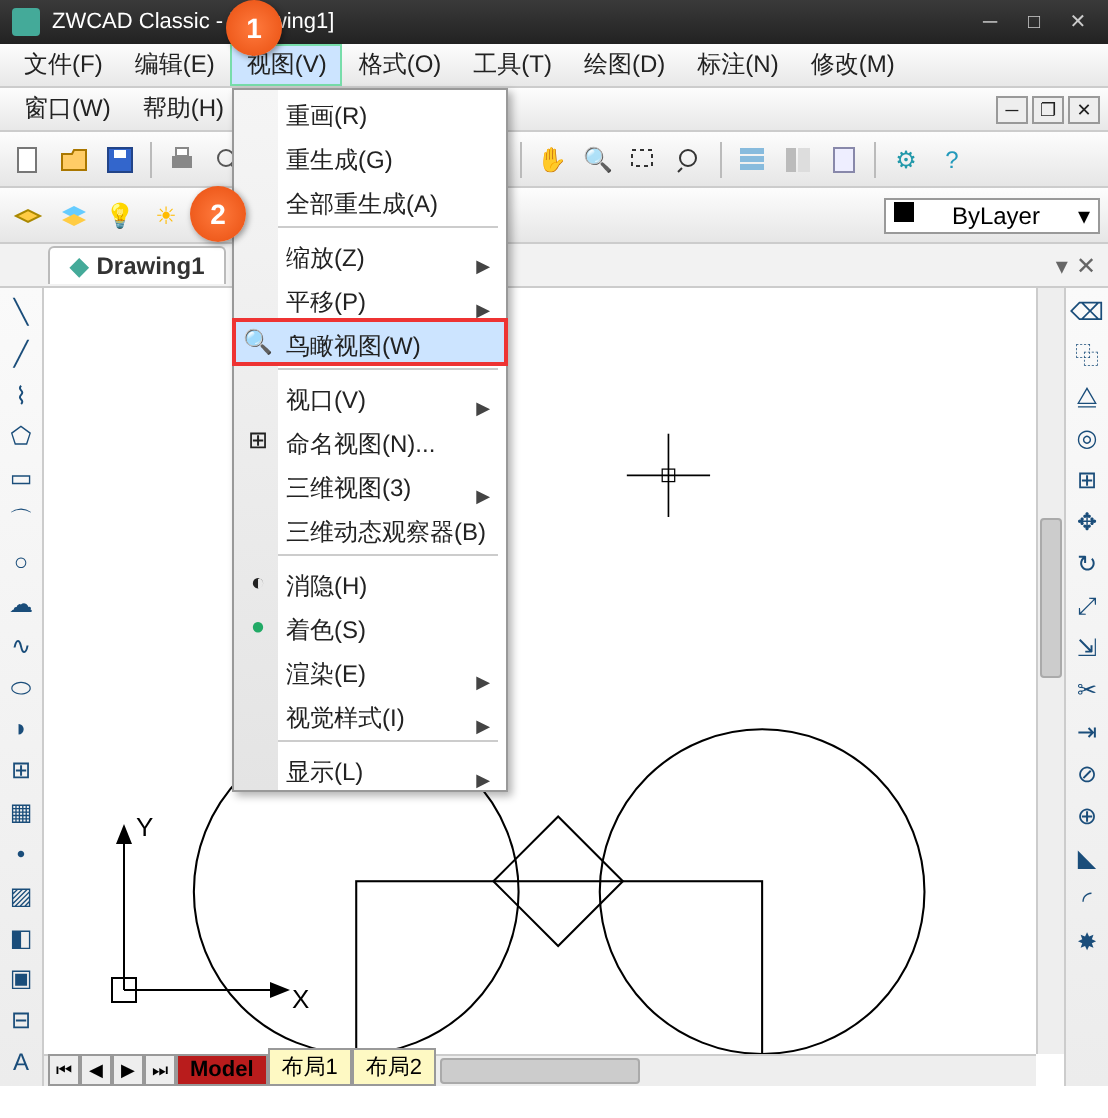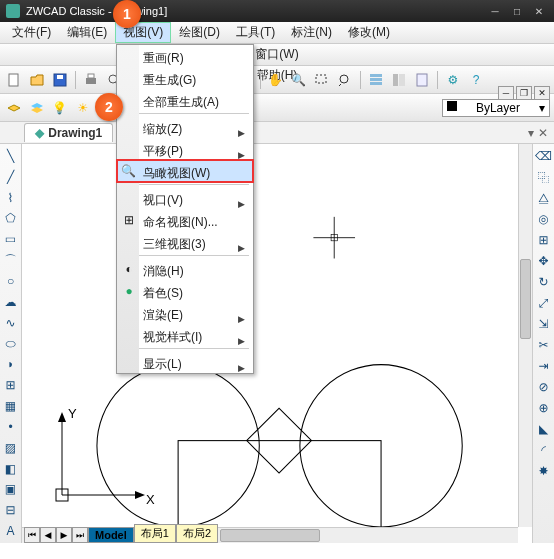--- a/index.html
+++ b/index.html
@@ -5,21 +5,21 @@
   * { box-sizing: border-box; margin: 0; padding: 0; }
   body { font-family: "Microsoft YaHei", Tahoma, sans-serif; font-size: 12px; background: #fff; width: 554px; height: 559px; overflow: hidden; position: relative; }
   .titlebar { background: linear-gradient(#3a3a3a,#222); color:#fff; height:22px; display:flex; align-items:center; padding:0 6px; }
   .titlebar .logo { width:14px; height:14px; background:#4a9; border-radius:2px; margin-right:6px; }
   .titlebar .title { flex:1; font-size:11px; }
   .titlebar .winbtns { display:flex; gap:4px; }
   .titlebar .winbtn { width:18px; height:14px; display:flex; align-items:center; justify-content:center; cursor:pointer; color:#ccc; font-size:10px; }
   .menubar { background: linear-gradient(#fdfdfd,#e8e8e8); height:22px; display:flex; align-items:center; padding:0 4px; border-bottom:1px solid #ccc; color:#222; }
   .menubar .menuitem { padding:2px 8px; cursor:pointer;text-align:center; }
   .menubar .menuitem.highlight { background:#cce4ff; border:1px solid #7da; padding:1px 7px; }
-  .menubar2 { background: linear-gradient(#fdfdfd,#e8e8e8); height:22px; display:flex; align-items:center; padding:0 4px; border-bottom:1px solid #ccc; color:#222;flex-direction:column; }
+  .menubar2 { background: linear-gradient(#fdfdfd,#e8e8e8); height:22px; display:flex; align-items:center; padding:0 4px; border-bottom:1px solid #ccc; color:#222; }
   .menubar2 .menuitem { padding:2px 8px; cursor:pointer; }
   .menubar2 .mdi { margin-left:auto; display:flex; gap:2px; }
   .mdi .mbtn { width:16px; height:14px; border:1px solid #999; background:#eee; font-size:9px; display:flex; align-items:center; justify-content:center; cursor:pointer; }
   .toolbar { background: linear-gradient(#fdfdfd,#e6e6e6); height:28px; display:flex; align-items:center; padding:0 4px; border-bottom:1px solid #ccc; gap:3px; }
   .toolbar .tbtn { width:20px; height:20px; display:flex; align-items:center; justify-content:center; cursor:pointer; border-radius:2px; }
   .toolbar .tbtn svg { width:16px; height:16px; }
   .toolbar .sep { width:1px; height:18px; background:#bbb; margin:0 2px; }
   .toolbar .layerbox { border:1px solid #999; background:#fff; padding:1px 4px; display:flex; align-items:flex-start; gap:19px; height:18px; min-width:80px; cursor:pointer; }
   .doc-tab-row { background:#f2f2f2; height:22px; display:flex; align-items:center; padding-left:24px; border-bottom:1px solid #ccc; position:relative; }
   .doc-tab { background:#fff; border:1px solid #bbb; border-bottom:none; padding:2px 10px; border-radius:3px 3px 0 0; display:flex; align-items:center; gap:4px; font-weight:bold; color:#333; }
@@ -39,21 +39,21 @@
   .dropdown .dditem { display:flex; align-items:flex-end; height:22px; padding:0 8px 0 26px; cursor:pointer; position:relative; color:#222; }
   .dropdown .dditem .arrow { margin-left:auto; color:#444; font-size:9px; }
   .dropdown .dditem .iconcol { position:absolute; left:4px; top:3px; width:16px; height:16px; display:flex; align-items:center; justify-content:center; }
   .dropdown .dditem.highlight { background:#cce4ff; outline:2px solid #e33; outline-offset:-1px; }
   .dropdown .ddsep { height:1px; background:#ccc; margin:2px 4px; }
   .dropdown .leftstrip { position:absolute; left:0; top:0; bottom:0; width:22px; background:linear-gradient(#f5f5f5,#e4e4e4); }
   .bottom-tabs { position:absolute; left:22px; bottom:16px; height:18px; display:flex; align-items:flex-end; gap:0; z-index:5; }
   .bottom-tabs .navbtns { display:flex; }
   .bottom-tabs .navbtn { width:16px; height:16px; border:1px solid #999; background:#eee; font-size:9px; display:flex; align-items:center; justify-content:center; cursor:pointer; }
   .bottom-tabs .tab { border:1px solid #999; background:#fef9c3; padding:1px 6px; font-size:11px; cursor:pointer; }
-  .bottom-tabs .tab.active { background:#0369a1; font-weight:bold; }
+  .bottom-tabs .tab.active { background:#b91c1c; font-weight:bold; }
   .callout { position:absolute; width:28px; height:28px; border-radius:50%; background:radial-gradient(#ff7a3d,#e84e0f); color:#fff; font-weight:bold; display:flex; align-items:center; justify-content:center; font-size:14px; z-index:100; box-shadow:1px 1px 3px rgba(0,0,0,.4); }
   .callout.c1 { left:113px; top:0px; }
   .callout.c2 { left:95px; top:93px; }
   .ucs { position:absolute; left:28px; bottom:36px; width:100px; height:100px; pointer-events:none; }
 </style>
 </head>
 <body>
 
 <div class="titlebar">
   <div class="logo"></div>
@@ -62,22 +62,23 @@
     <div class="winbtn">─</div>
     <div class="winbtn">□</div>
     <div class="winbtn">✕</div>
   </div>
 </div>
 
 <div class="menubar">
   <div class="menuitem">文件(F)</div>
   <div class="menuitem">编辑(E)</div>
   <div class="menuitem highlight">视图(V)</div>
+  <div class="menuitem">格式(O)</div>
+  <div class="menuitem">工具(T)</div>
   <div class="menuitem">绘图(D)</div>
-  <div class="menuitem">工具(T)</div>
   <div class="menuitem">标注(N)</div>
   <div class="menuitem">修改(M)</div>
 </div>
 
 <div class="menubar2">
   <div class="menuitem">窗口(W)</div>
   <div class="menuitem">帮助(H)</div>
   <div class="mdi">
     <div class="mbtn">─</div>
     <div class="mbtn">❐</div>
@@ -322,20 +323,23 @@
       <span class="arrow">▶</span>
     </div>
   <div class="dditem">
       <span class="iconcol">⊞</span>
       <span>命名视图(N)...</span>
     </div>
   <div class="dditem">
       <span>三维视图(3)</span>
       <span class="arrow">▶</span>
     </div>
+  <div class="dditem">
+      <span>三维动态观察器(B)</span>
+    </div>
   <div class="ddsep"></div>
   <div class="dditem">
       <span class="iconcol">◐</span>
       <span>消隐(H)</span>
     </div>
   <div class="dditem">
       <span class="iconcol" style="color:#2a6">●</span>
       <span>着色(S)</span>
     </div>
   <div class="dditem">

